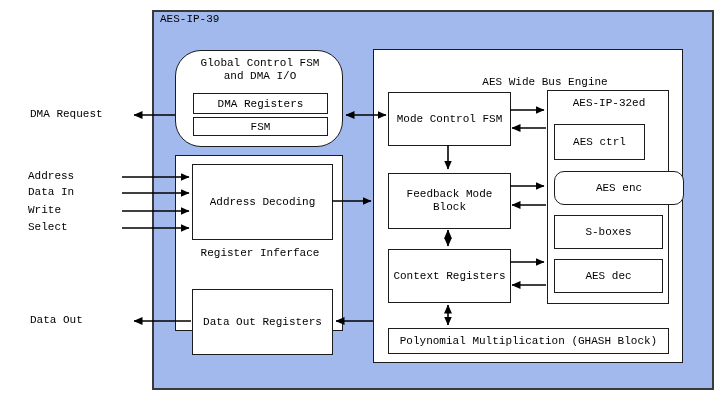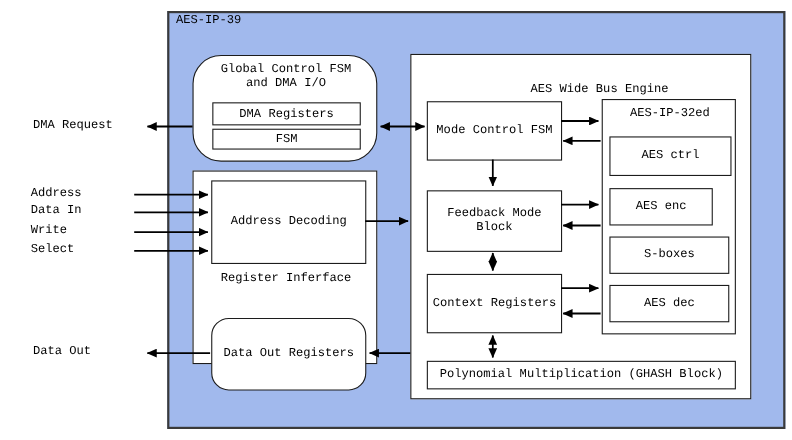--- a/index.html
+++ b/index.html
@@ -32,38 +32,38 @@
 
   <div class="abs white-box" style="left:175px;top:50px;width:168px;height:97px;border-radius:26px;">
     <div class="abs title-center" style="left:14px;top:6px;width:140px;line-height:13px;">Global Control FSM and DMA I/O</div>
     <div class="abs sub-box" style="left:17px;top:42px;width:135px;height:21px;">DMA Registers</div>
     <div class="abs sub-box" style="left:17px;top:66px;width:135px;height:19px;">FSM</div>
   </div>
 
   <div class="abs white-box" style="left:175px;top:155px;width:168px;height:176px;">
     <div class="abs white-box flex-center" style="left:16px;top:8px;width:141px;height:76px;">Address Decoding</div>
     <div class="abs title-center" style="left:0;top:91px;width:168px;">Register Inferface</div>
-    <div class="abs white-box flex-center" style="left:16px;top:133px;width:141px;height:66px;border-radius:16px;">Data Out Registers</div>
+    <div class="abs white-box flex-center" style="left:16px;top:133px;width:141px;height:66px;">Data Out Registers</div>
   </div>
 
   <div class="abs white-box" style="left:373px;top:49px;width:310px;height:314px;">
     <div class="abs title-center" style="left:16px;top:7px;width:310px;margin-top:19px;">AES Wide Bus Engine</div>
 
     <div class="abs white-box flex-center" style="left:14px;top:42px;width:123px;height:54px;">Mode Control FSM</div>
 
     <div class="abs white-box flex-center" style="left:14px;top:123px;width:123px;height:56px;padding:0 15px;line-height:13px;">Feedback Mode Block</div>
 
     <div class="abs white-box flex-center" style="left:14px;top:199px;width:123px;height:54px;">Context Registers</div>
 
     <div class="abs white-box flex-center" style="left:14px;top:278px;width:281px;height:26px;">Polynomial Multiplication (GHASH Block)</div>
 
     <div class="abs white-box" style="left:173px;top:40px;width:122px;height:214px;">
       <div class="abs title-center" style="left:0;top:6px;width:122px;">AES-IP-32ed</div>
-      <div class="abs sub-box" style="left:6px;top:33px;width:111px;height:36px;">AES ctrl</div>
-      <div class="abs sub-box" style="left:6px;top:80px;width:94px;height:34px;">AES enc</div>
+      <div class="abs sub-box" style="left:6px;top:33px;width:91px;height:36px;">AES ctrl</div>
+      <div class="abs sub-box" style="left:6px;top:80px;width:130px;height:34px;border-radius:10px;">AES enc</div>
       <div class="abs sub-box" style="left:6px;top:124px;width:109px;height:34px;">S-boxes</div>
       <div class="abs sub-box" style="left:6px;top:168px;width:109px;height:34px;">AES dec</div>
     </div>
   </div>
 
   <div class="abs sig-label" style="left:30px;top:108px;">DMA Request</div>
   <div class="abs sig-label" style="left:28px;top:170px;">Address</div>
   <div class="abs sig-label" style="left:28px;top:186px;">Data In</div>
   <div class="abs sig-label" style="left:28px;top:204px;">Write</div>
   <div class="abs sig-label" style="left:28px;top:221px;">Select</div>

